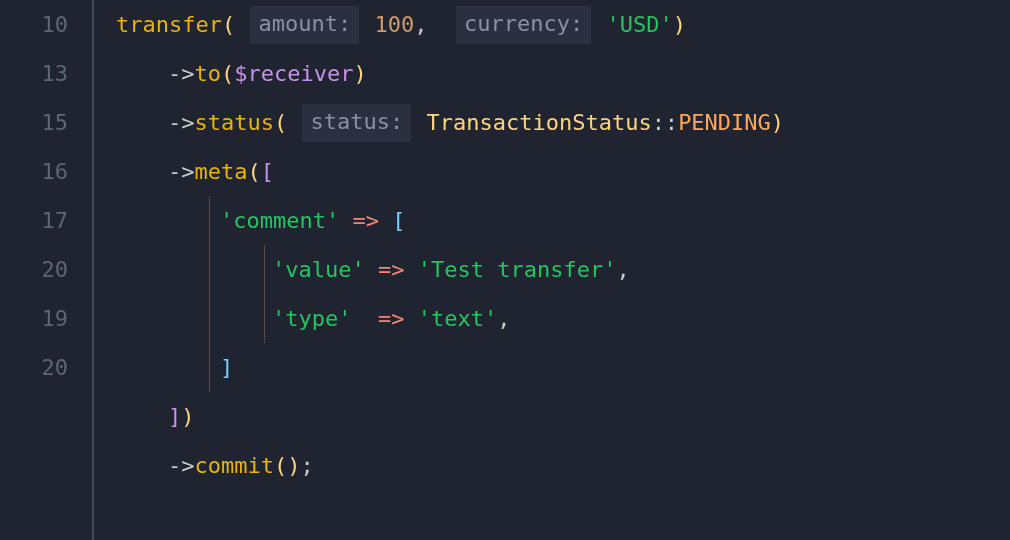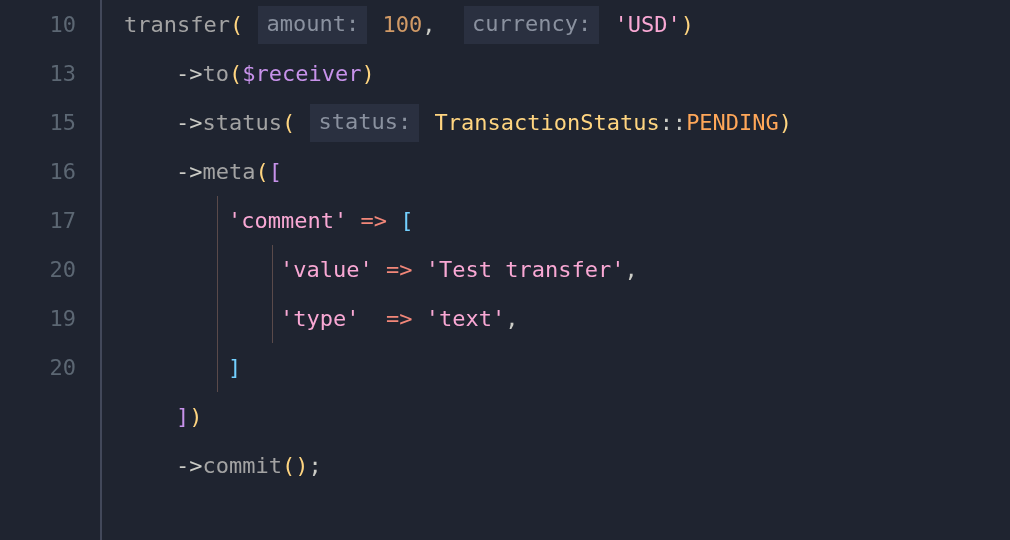--- a/index.html
+++ b/index.html
@@ -1,26 +1,26 @@
 <!DOCTYPE html>
 <html><head>
 <meta charset="utf-8">
 <style>
   html,body{margin:0;padding:0;background:#1f2430;color:#cbccc6;width:1010px;height:540px;overflow:hidden}
   body{font-family:ui-monospace,SFMono-Regular,Menlo,Monaco,Consolas,monospace;font-size:22px;line-height:49px}
   .editor{display:flex;height:100%}
-  .gutter{width:100px;text-align:right;padding-right:24px;box-sizing:border-box;color:#5c6773;user-select:none}
+  .gutter{width:92px;text-align:right;padding-right:24px;box-sizing:border-box;color:#5c6773;user-select:none}
   .gutter div{height:49px}
   .code{position:relative;flex:1;padding-left:24px;box-sizing:border-box}
   .vline{position:absolute;top:0;bottom:0;left:0;width:2px;background:#42485a}
   .line{white-space:pre;height:49px;position:relative}
-  .tok-fn{color:#a3a3a3}
+  .tok-fn{color:#eab308}
   .tok-num{color:#d19a66}
   .tok-var{color:#c792ea}
-  .tok-str{color:#f9a8d4}
+  .tok-str{color:#22c55e}
   .tok-op{color:#cbccc6}
   .tok-arrow{color:#f28779}
   .tok-comma{color:#cbccc6}
   .tok-punc{color:#cbccc6}
   .tok-paren-y{color:#ffd580}
   .tok-bracket-p{color:#c792ea}
   .tok-bracket-b{color:#73d0ff}
   .tok-class{color:#ffd580}
   .tok-enum{color:#ffa759}
   .tok-scope{color:#cbccc6}

